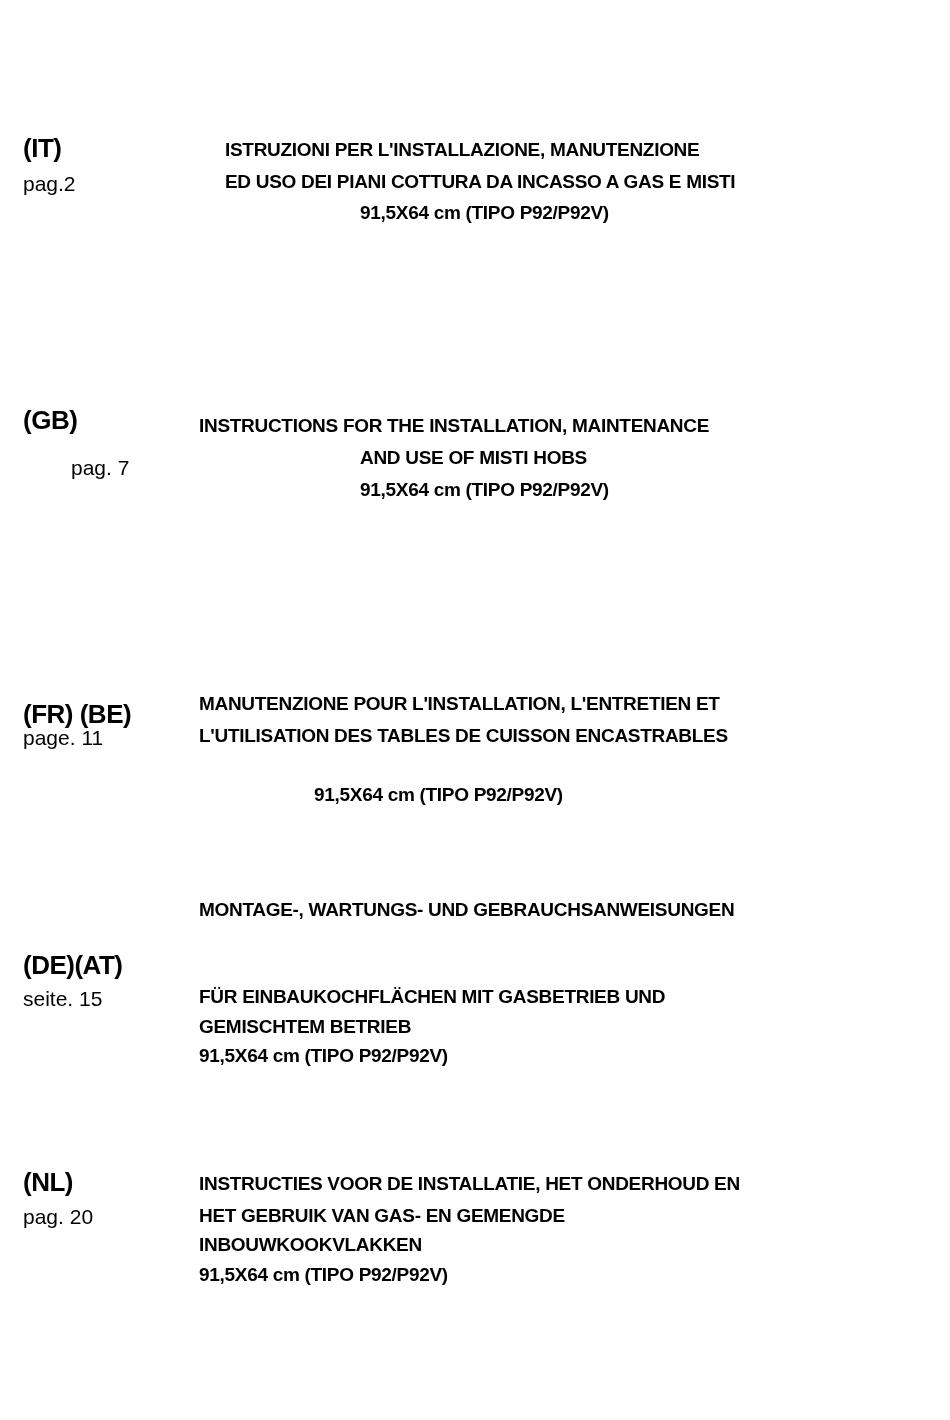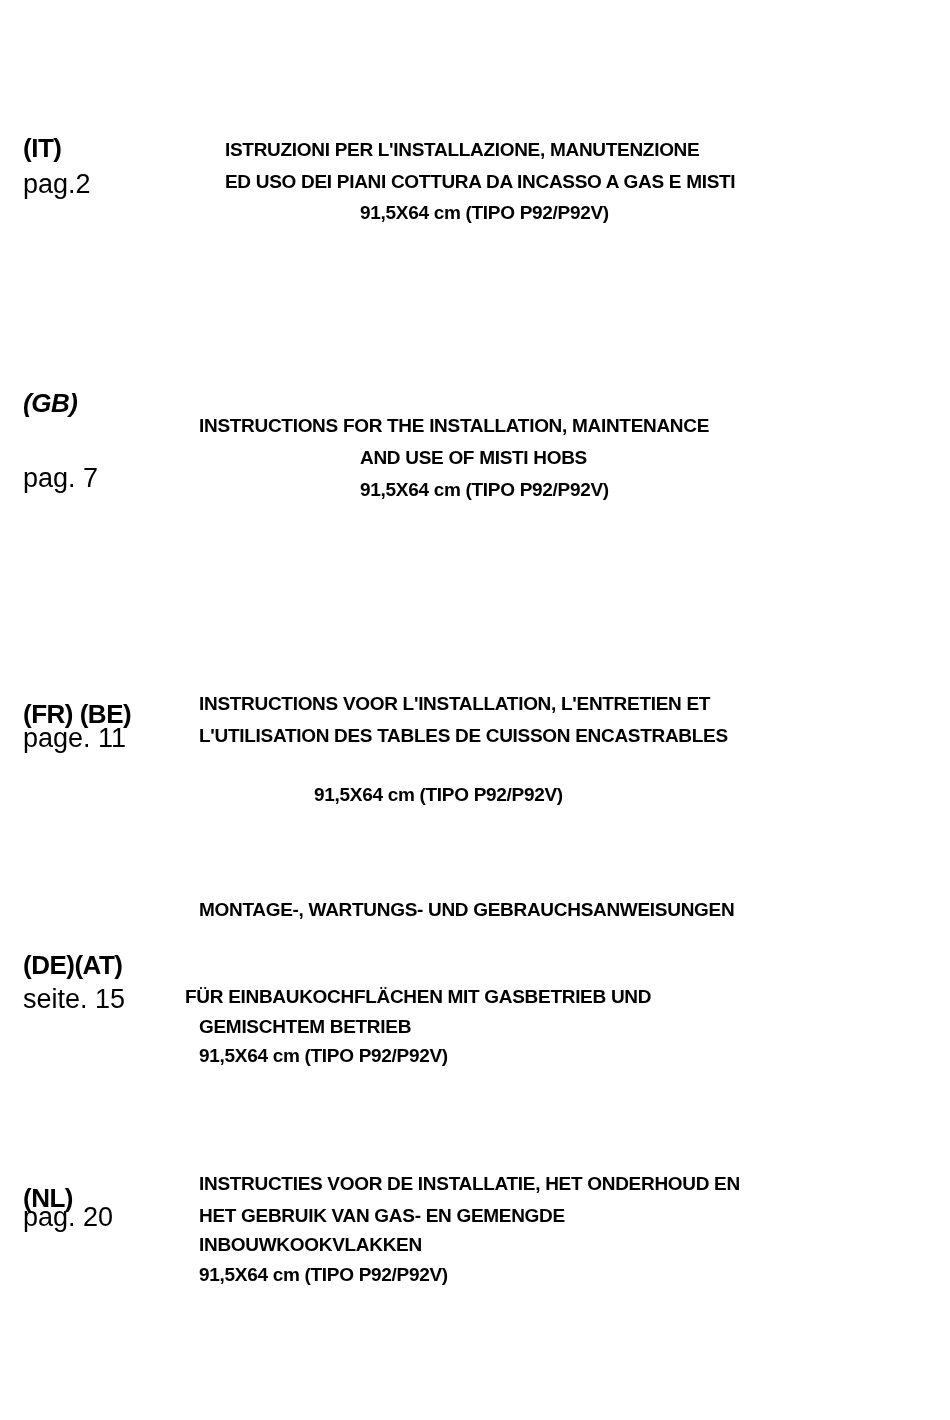--- a/index.html
+++ b/index.html
@@ -20,21 +20,21 @@
       left: 23px;
       font-weight: bold;
       font-size: 26px;
       line-height: 40px;
       white-space: nowrap;
       letter-spacing: -0.5px;
     }
     .page {
       position: absolute;
       left: 23px;
-      font-size: 27px;
+      font-size: 21px;
       line-height: 24px;
       white-space: nowrap;
     }
     .line {
       position: absolute;
       font-weight: bold;
       font-size: 19px;
       line-height: 28px;
       white-space: nowrap;
       letter-spacing: -0.3px;
@@ -45,44 +45,44 @@
 
 <div>
   <div class="code" style="top:128px;">(IT)</div>
   <div class="page" style="top:172px;">pag.2</div>
   <div class="line" style="top:136px; left:225px;">ISTRUZIONI PER L'INSTALLAZIONE, MANUTENZIONE</div>
   <div class="line" style="top:168px; left:225px;">ED USO DEI PIANI COTTURA DA INCASSO A GAS E MISTI</div>
   <div class="line" style="top:199px; left:360px;">91,5X64 cm (TIPO P92/P92V)</div>
 </div>
 
 <div>
-  <div class="code" style="top:383px;font-style:italic;">(GB)</div>
-  <div class="page" style="top:466px;">pag. 7</div>
+  <div class="code" style="top:400px;">(GB)</div>
+  <div class="page" style="top:456px;margin-left:48px;">pag. 7</div>
   <div class="line" style="top:412px; left:199px;">INSTRUCTIONS FOR THE INSTALLATION, MAINTENANCE</div>
   <div class="line" style="top:444px; left:360px;">AND USE OF MISTI HOBS</div>
   <div class="line" style="top:476px; left:360px;">91,5X64 cm (TIPO P92/P92V)</div>
 </div>
 
 <div>
   <div class="code" style="top:682px;margin-top:12px;">(FR) (BE)</div>
   <div class="page" style="top:726px;">page. 11</div>
-  <div class="line" style="top:690px; left:199px;">INSTRUCTIONS VOOR L'INSTALLATION, L'ENTRETIEN ET</div>
+  <div class="line" style="top:690px; left:199px;">MANUTENZIONE POUR L'INSTALLATION, L'ENTRETIEN ET</div>
   <div class="line" style="top:722px; left:199px;">L'UTILISATION DES TABLES DE CUISSON ENCASTRABLES</div>
   <div class="line" style="top:781px; left:314px;">91,5X64 cm (TIPO P92/P92V)</div>
 </div>
 
 <div>
   <div class="code" style="top:945px;">(DE)(AT)</div>
   <div class="page" style="top:987px;">seite. 15</div>
   <div class="line" style="top:896px; left:199px;">MONTAGE-, WARTUNGS- UND GEBRAUCHSANWEISUNGEN</div>
-  <div class="line" style="top:983px; left:185px;">FÜR EINBAUKOCHFLÄCHEN MIT GASBETRIEB UND</div>
+  <div class="line" style="top:983px; left:199px;">FÜR EINBAUKOCHFLÄCHEN MIT GASBETRIEB UND</div>
   <div class="line" style="top:1013px; left:199px;">GEMISCHTEM BETRIEB</div>
   <div class="line" style="top:1042px; left:199px;">91,5X64 cm (TIPO P92/P92V)</div>
 </div>
 
 <div>
-  <div class="code" style="top:1162px;margin-top:16px;">(NL)</div>
+  <div class="code" style="top:1162px;">(NL)</div>
   <div class="page" style="top:1205px;">pag. 20</div>
   <div class="line" style="top:1170px; left:199px;">INSTRUCTIES VOOR DE INSTALLATIE, HET ONDERHOUD EN</div>
   <div class="line" style="top:1202px; left:199px;">HET GEBRUIK VAN GAS- EN GEMENGDE</div>
   <div class="line" style="top:1231px; left:199px;">INBOUWKOOKVLAKKEN</div>
   <div class="line" style="top:1261px; left:199px;">91,5X64 cm (TIPO P92/P92V)</div>
 </div>
 
 </body></html>

